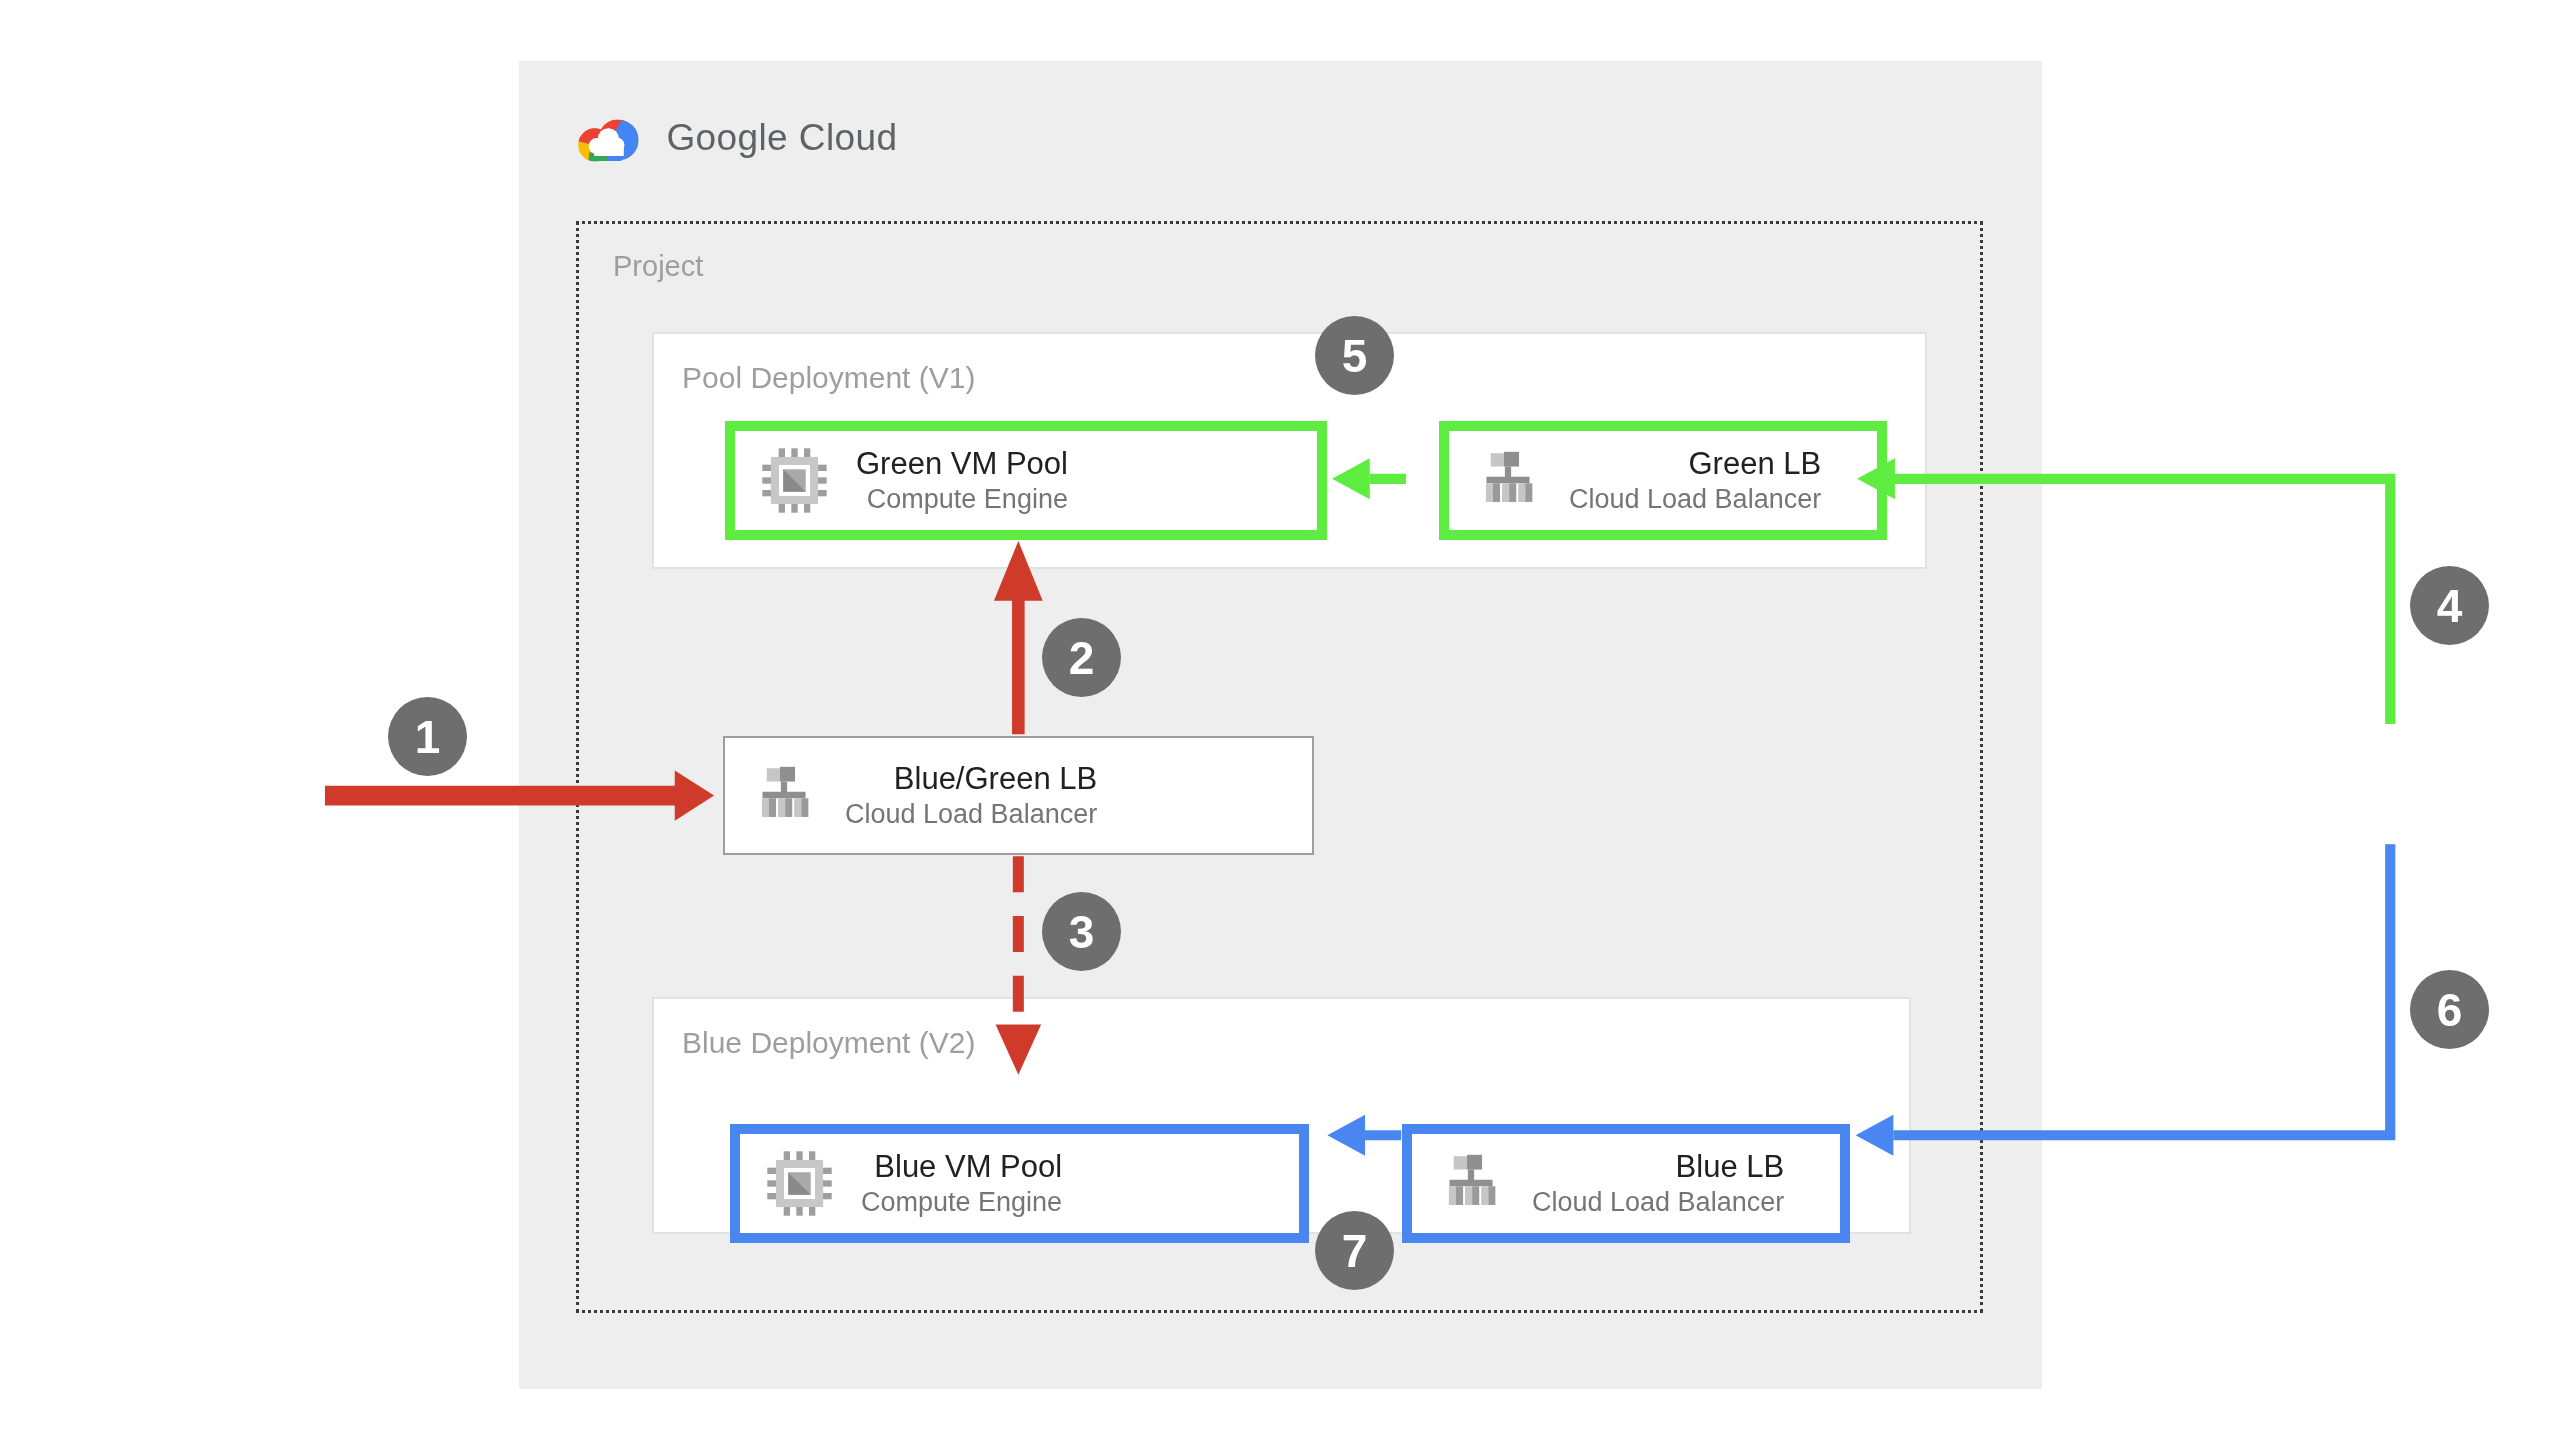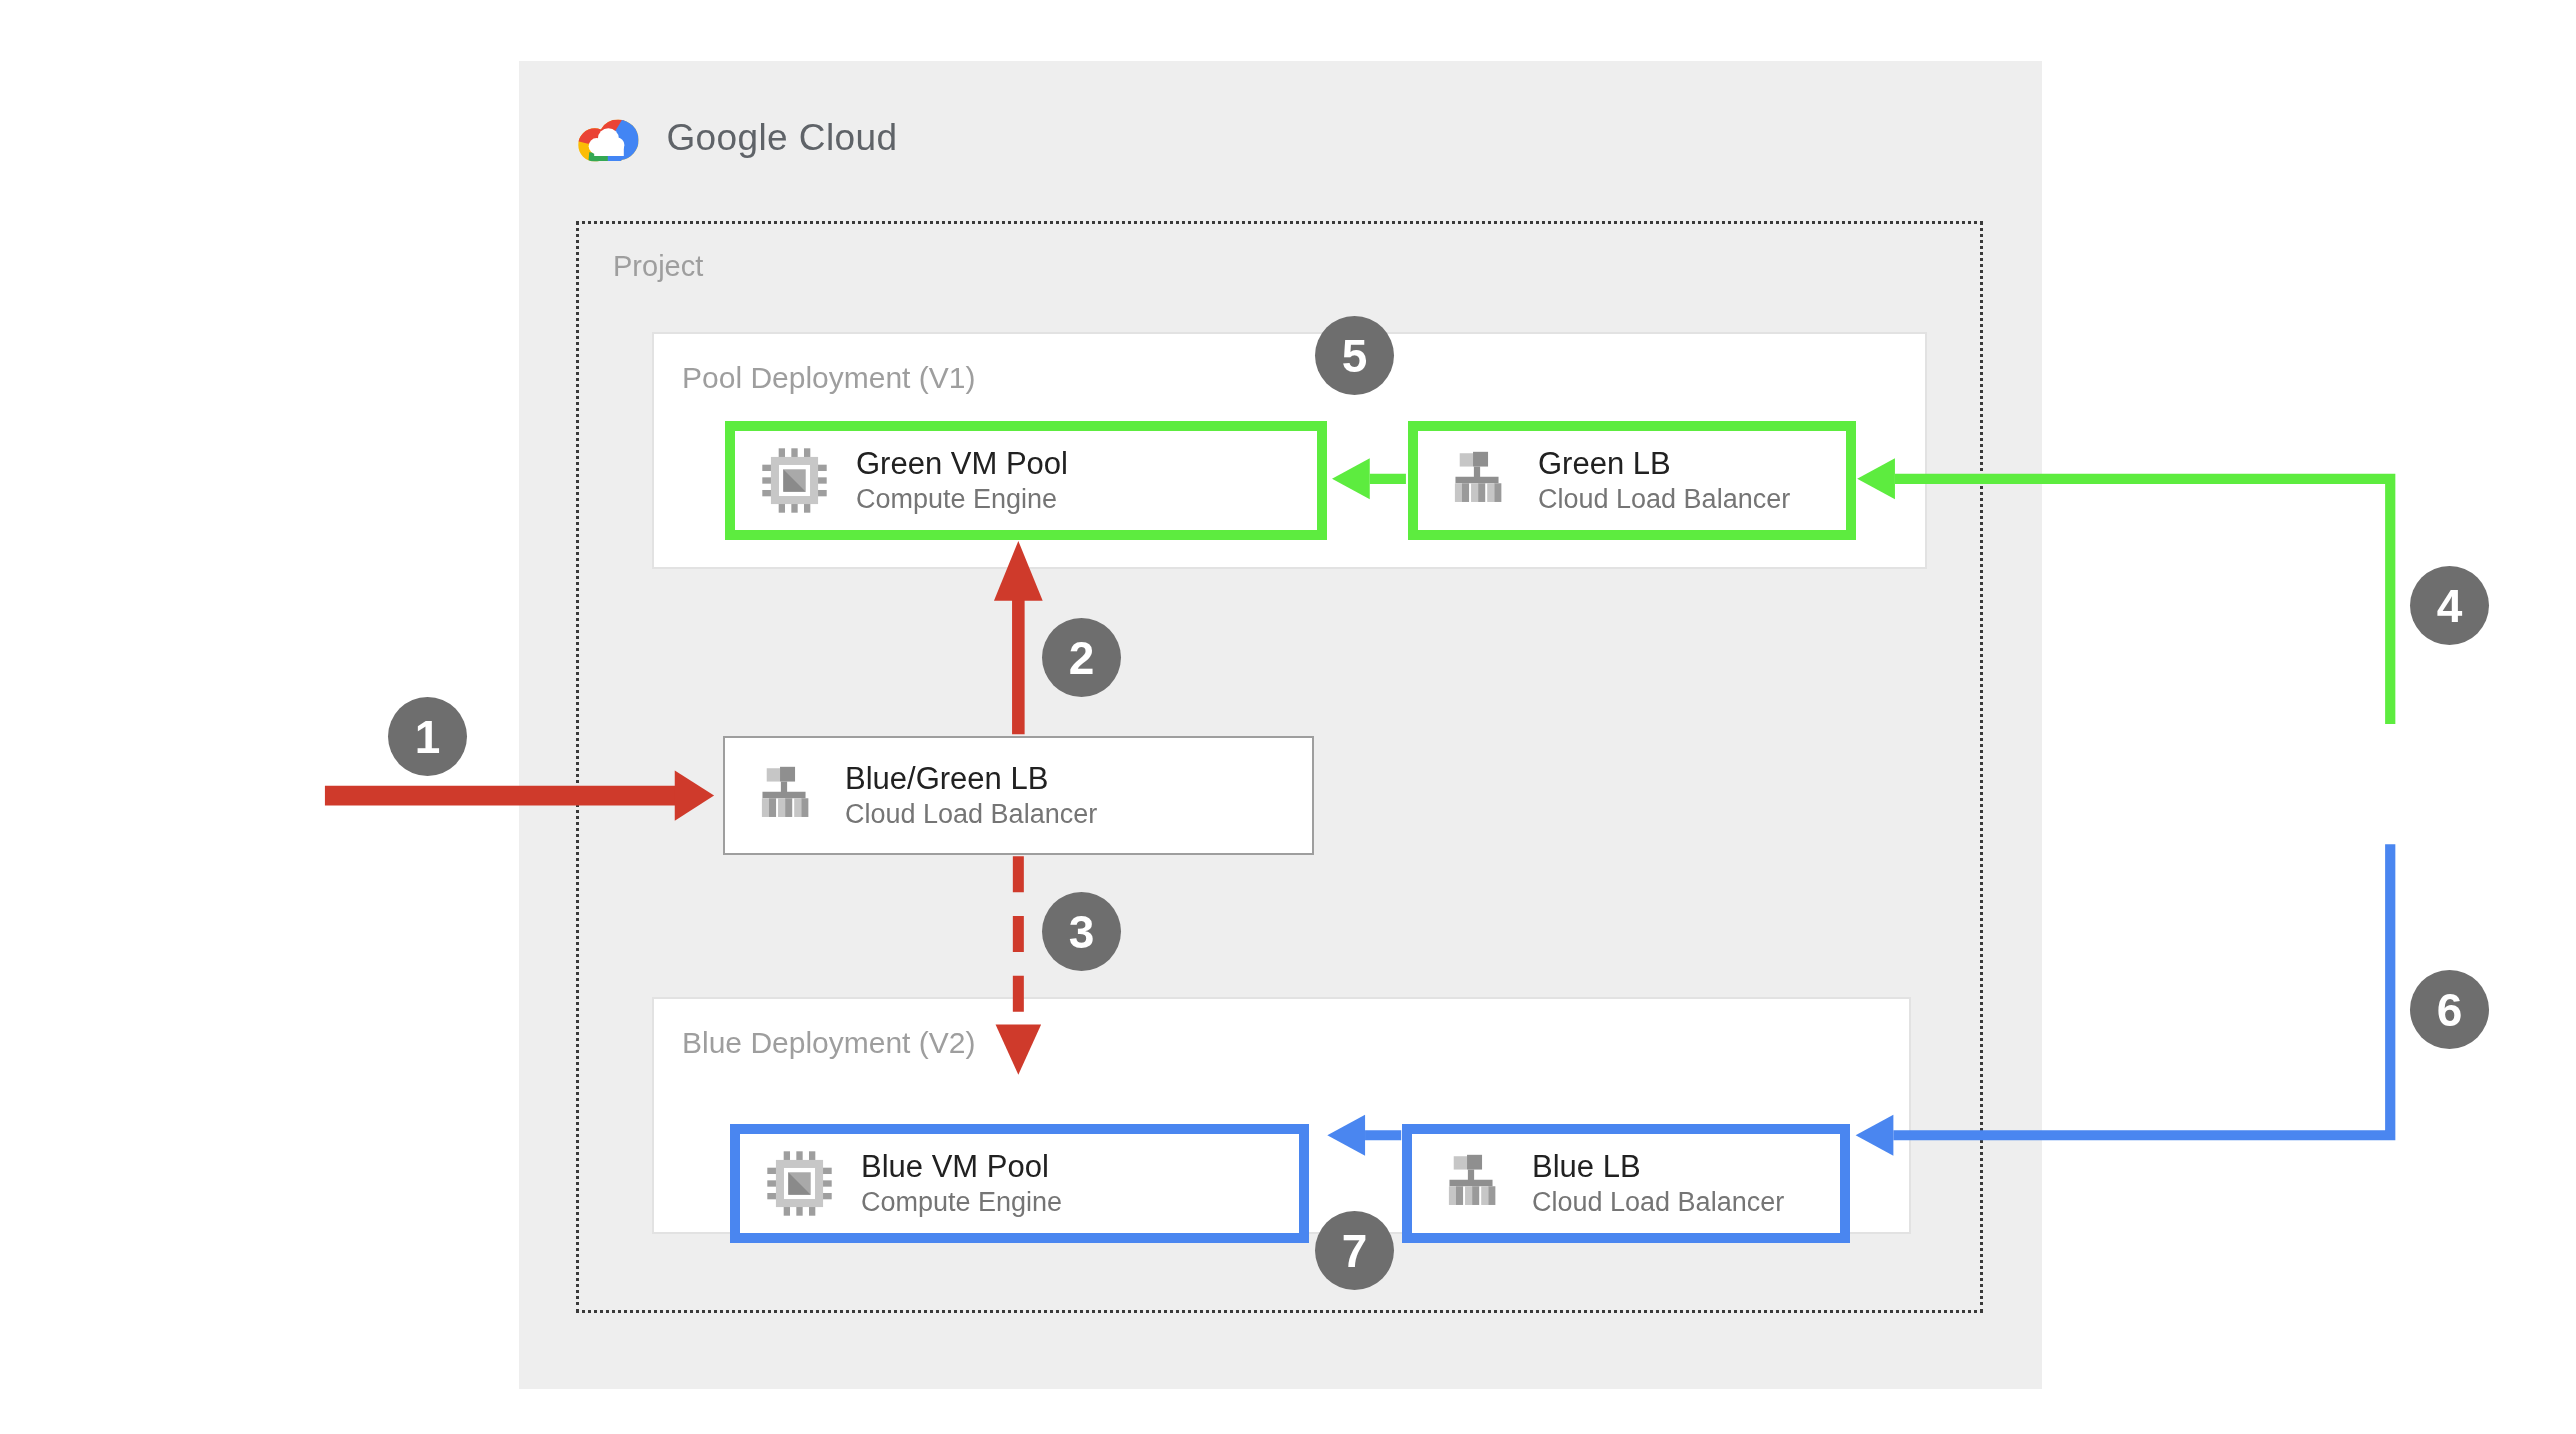--- a/index.html
+++ b/index.html
@@ -14,26 +14,26 @@
   .dep-box{position:absolute;background:#ffffff;border:2.4px solid #e2e2e2;box-sizing:border-box;}
   .dep-green{left:652px;top:332px;width:1275px;height:237px;}
   .dep-blue{left:652px;top:997px;width:1259px;height:237px;}
   .dep-label{position:absolute;left:28px;top:27px;font-size:30px;color:#9e9e9e;white-space:nowrap;}
 
   
   .svc{position:absolute;background:#ffffff;box-sizing:border-box;display:flex;align-items:center;padding-left:25px;gap:27px;}
   .svc-green{border:10.2px solid #5dec3f;}
   .svc-blue{border:10.2px solid #4a86f0;margin-top:46px;}
   .svc-gray{border:2.4px solid #9e9e9e;}
-  .svc .txt{display:flex;flex-direction:column;gap:7px;}
+  .svc .txt{display:flex;flex-direction:column;gap:7px;align-items:flex-end;}
   .svc .title{font-size:31px;color:#212121;line-height:1;white-space:nowrap;}
   .svc .subtitle{font-size:27px;color:#757575;line-height:1;white-space:nowrap;}
 
   .green-vm{left:71px;top:87px;width:602px;height:119px;}
-  .green-lb{left:754px;top:87px;width:448px;height:119px;}
+  .green-lb{left:785px;top:87px;width:448px;height:119px;}
   .blue-vm{left:76px;top:79px;width:579px;height:119px;}
   .blue-lb{left:748px;top:79px;width:448px;height:119px;}
   .router-box{left:723px;top:736px;width:591px;height:119px;}
 
   
   .actor{position:absolute;background:#fbf6e1;border:2.4px solid #9e9e9e;box-sizing:border-box;display:flex;align-items:center;padding-left:28px;gap:36px;}
   .actor .label{font-size:30px;color:#212121;white-space:nowrap;}
   .users-box{left:59px;top:735px;width:266px;height:120px;}
   .qa-box{left:2247px;top:726px;width:285px;height:118px;}
 

